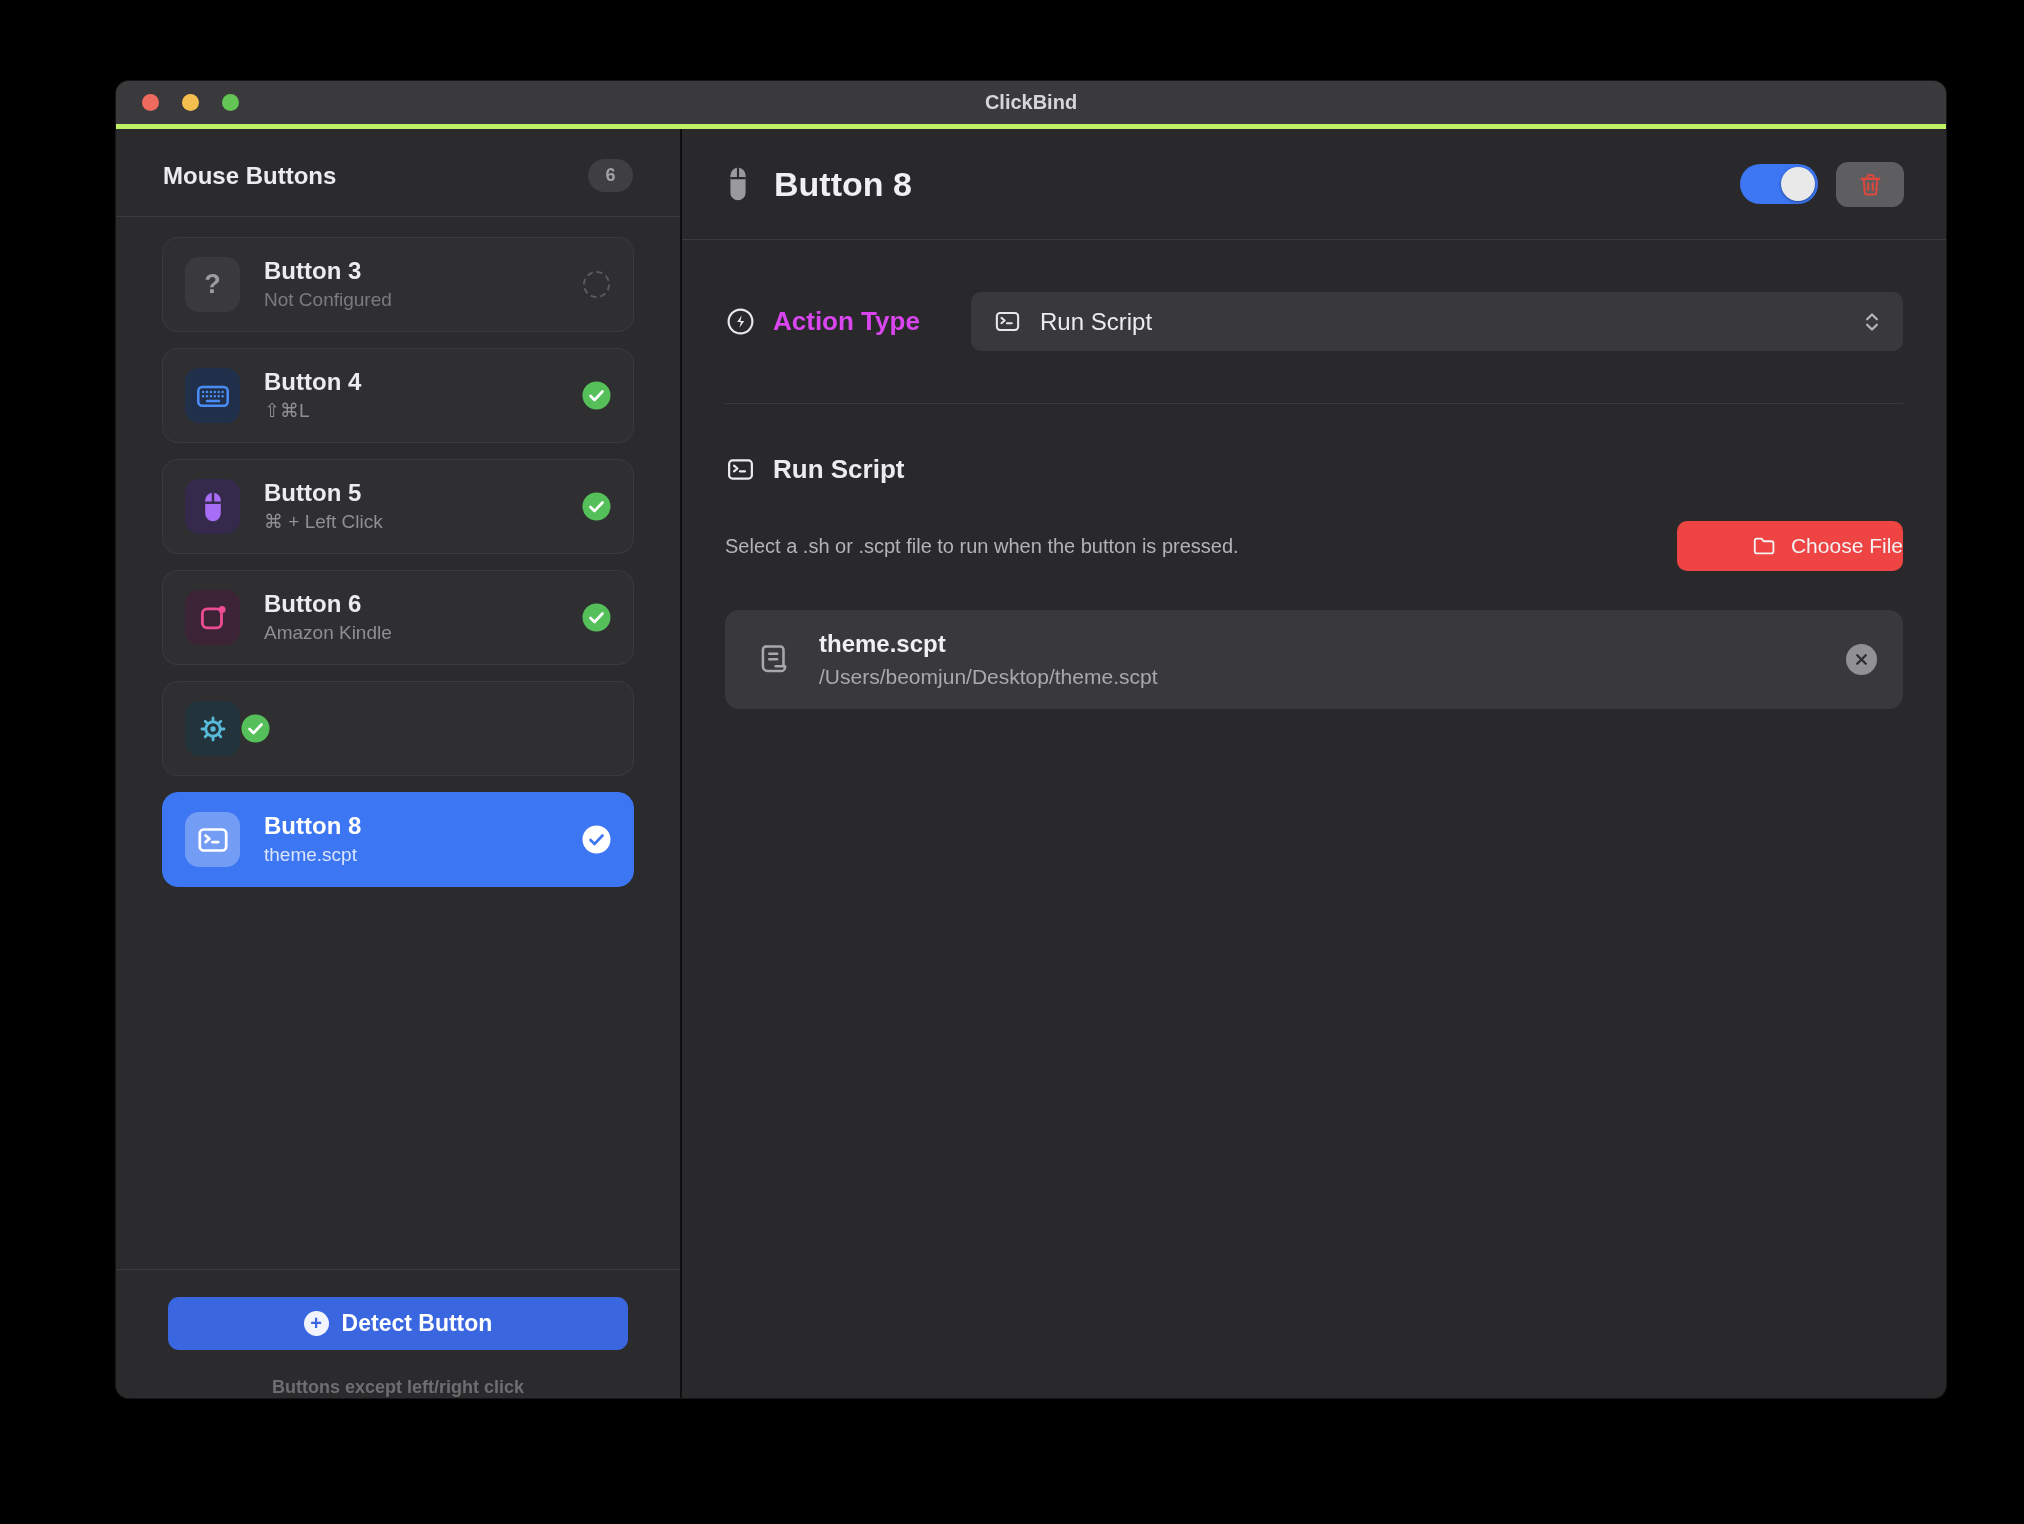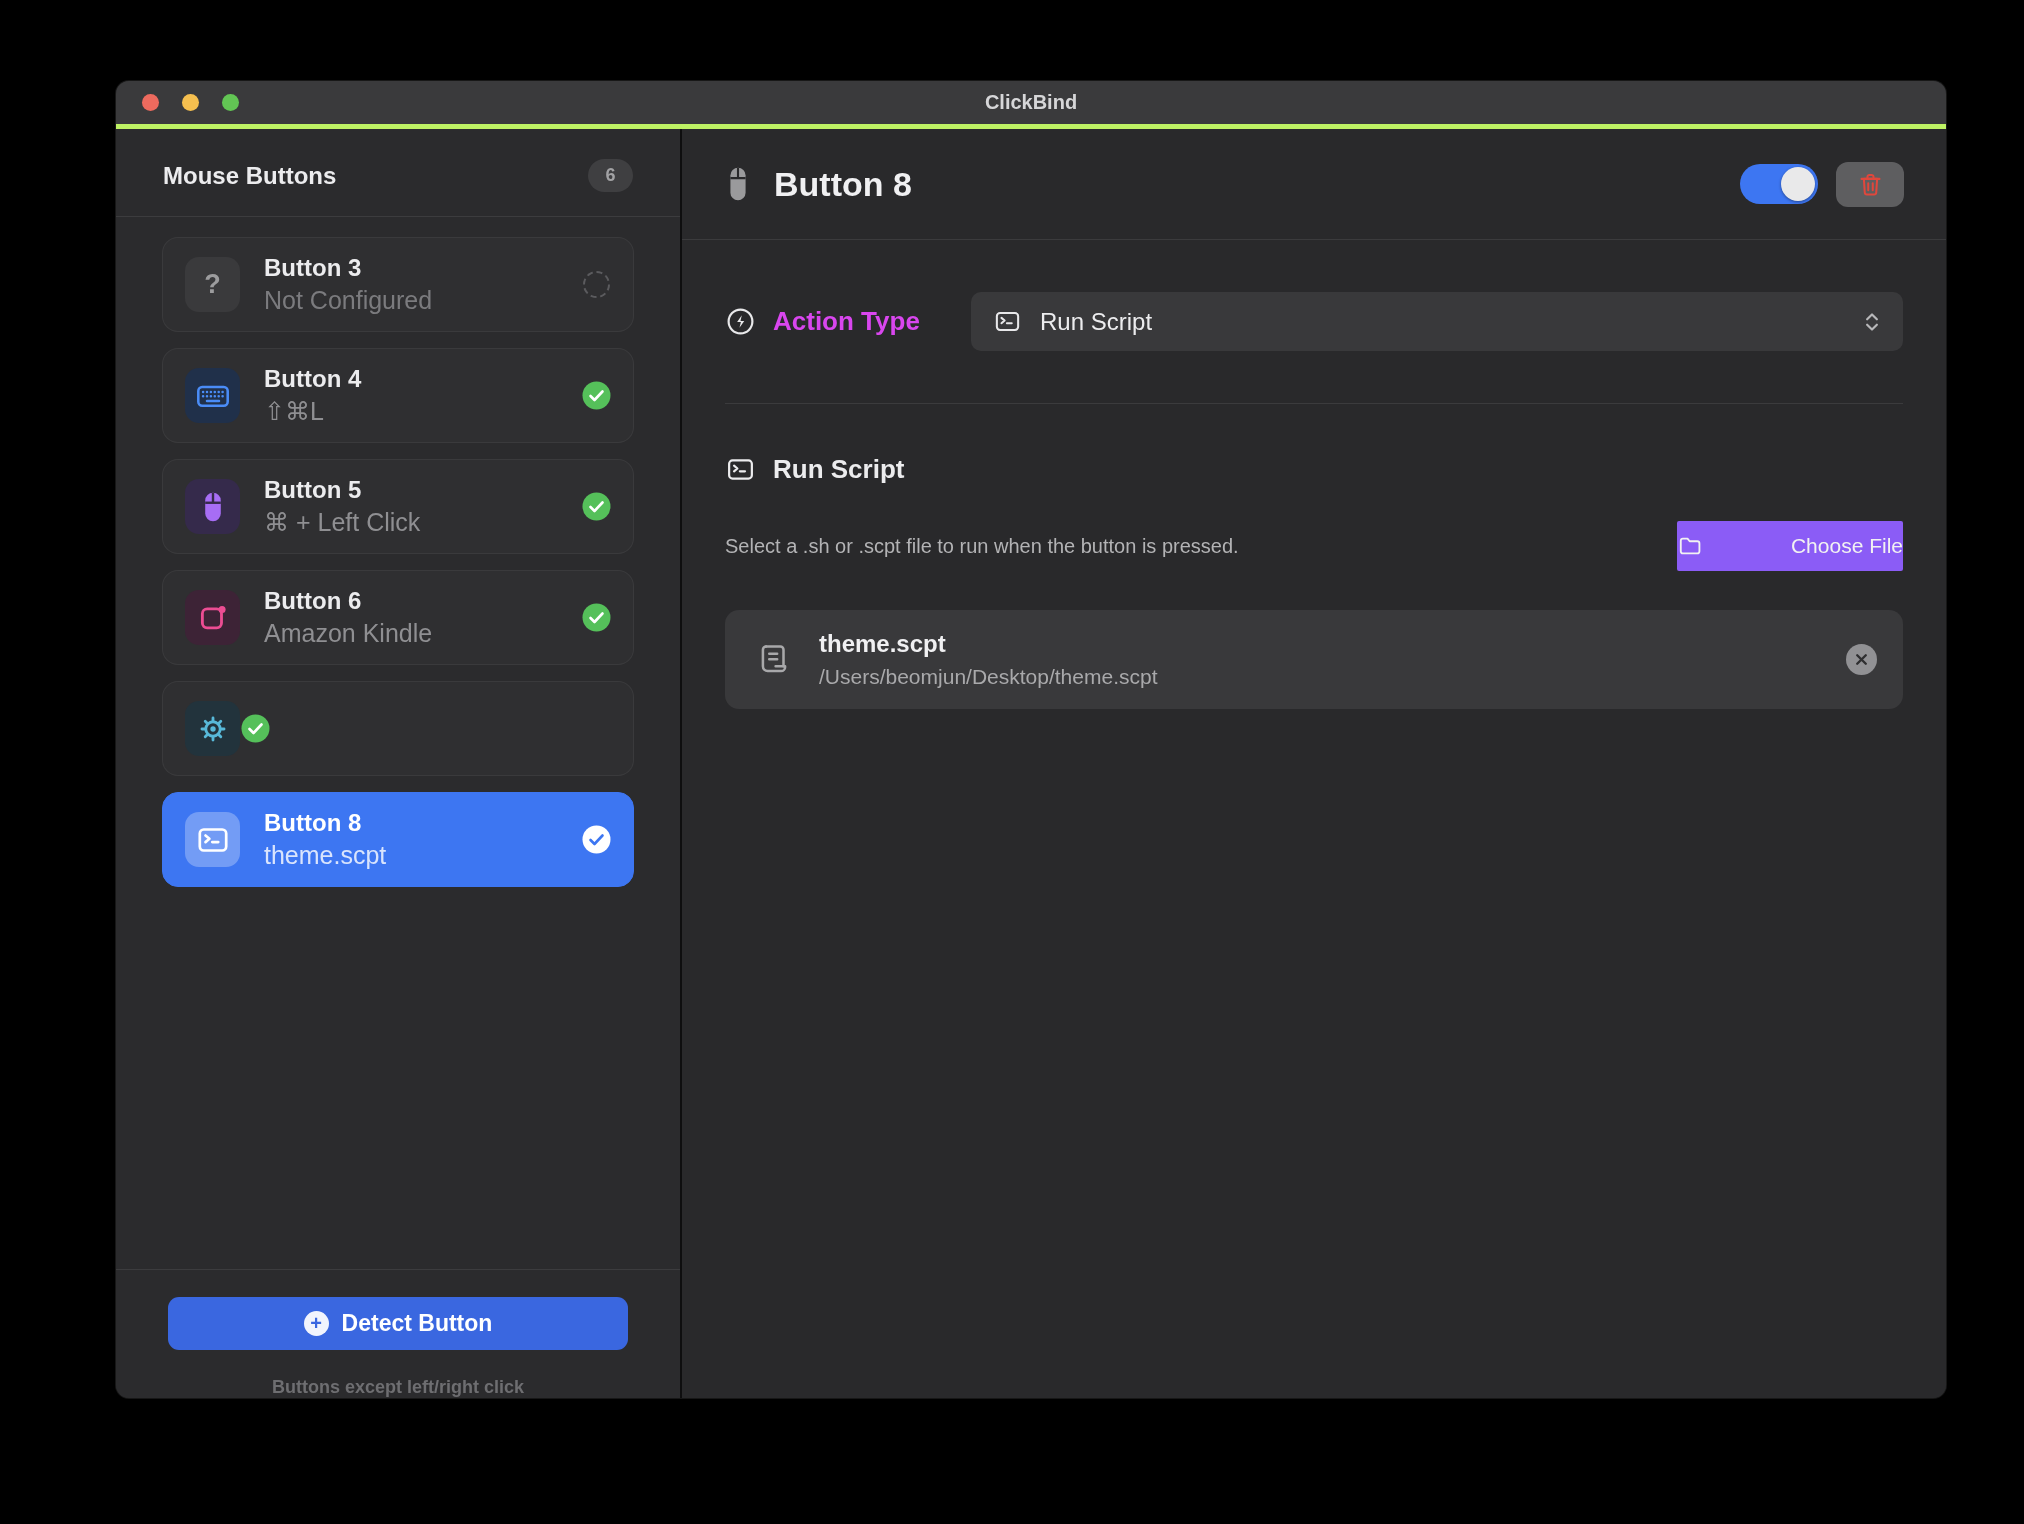--- a/index.html
+++ b/index.html
@@ -31,21 +31,21 @@
   .side-head-title { color:#ececee; font-size:24px; font-weight:700; }
   .count-badge { background:#3f3f41; color:#a2a2a4; font-size:18px; font-weight:700; border-radius:999px; min-width:45px; height:33px; display:flex; align-items:center; justify-content:center; padding:0 14px; }
   .side-divider { margin-top:24px; height:1px; background:#3c3c3e; }
 
   .btn-list { margin:20px 46px 0; display:flex; flex-direction:column; gap:16px; }
   .item { height:95px; border-radius:16px; background:#2f2f31; border:1px solid rgba(255,255,255,0.055); display:flex; align-items:center; padding:0 22px; cursor:default; }
   .item.selected { background:#3d76f2; border-color:#3d76f2; }
   .tile { width:55px; height:55px; border-radius:14px; display:flex; align-items:center; justify-content:center; flex:0 0 55px; }
   .item-texts { margin-left:24px; flex:1; min-width:0; }
   .item-title { color:#ececee; font-size:24px; font-weight:700; line-height:1.1; }
-  .item-sub { color:#8f8f92; font-size:25px; margin-top:6px; line-height:1.1; }
+  .item-sub { color:#8f8f92; font-size:19px; margin-top:6px; line-height:1.1; }
   .item.selected .item-title { color:#ffffff; }
   .item.selected .item-sub { color:#d9e4fd; }
   .status { width:30px; flex:0 0 30px; display:flex; align-items:center; justify-content:center; }
   .dash-circle { width:27px; height:27px; border:2px dashed #5b5b5e; border-radius:50%; }
 
   .side-spacer { flex:1; }
   .side-bottom-divider { height:1px; background:#3c3c3e; }
   .detect-btn { margin:27px 52px 0; height:53px; border-radius:11px; background:#3a67e0; color:#fff; font-size:23px; font-weight:700; display:flex; align-items:center; justify-content:center; gap:13px; border:none; cursor:pointer; font-family:inherit; }
   .plus-circle { width:25px; height:25px; border-radius:50%; background:rgba(255,255,255,0.93); color:#3a67e0; font-size:20px; font-weight:700; display:flex; align-items:center; justify-content:center; line-height:1; padding-bottom:1px; }
   .side-footer { margin-top:27px; text-align:center; color:#6e6e71; font-size:18px; font-weight:700; }
@@ -65,21 +65,21 @@
   .action-label { color:#d946ef; font-size:26px; font-weight:700; }
   .dropdown { flex:1; height:59px; background:#39393b; border-radius:10px; display:flex; align-items:center; padding:0 22px; gap:18px; cursor:pointer; }
   .dropdown-value { color:#ececee; font-size:24px; }
   .chevrons { margin-left:auto; display:flex; align-items:center; }
   .section-divider { margin-top:52px; height:1px; background:#3b3b3d; }
 
   .rs-header { margin-top:50px; display:flex; align-items:center; gap:17px; }
   .rs-title { color:#ececee; font-size:26px; font-weight:700; }
   .rs-row { margin-top:36px; display:flex; align-items:center; }
   .rs-desc { flex:1; color:#b3b3b5; font-size:20px; }
-  .choose-btn { width:226px; height:50px; flex:0 0 226px; border-radius:2px; background:#8b5cf6; border:none; display:flex; align-items:center; justify-content:space-between; gap:14px; color:#f2f2f2; font-size:21px; font-weight:400; cursor:pointer; font-family:inherit; }
+  .choose-btn { width:226px; height:50px; flex:0 0 226px; border-radius:10px; background:#ef4444; border:none; display:flex; align-items:center; justify-content:flex-end; gap:14px; color:#f2f2f2; font-size:21px; font-weight:400; cursor:pointer; font-family:inherit; }
 
   .file-chip { margin-top:39px; height:99px; background:#39393b; border-radius:14px; display:flex; align-items:center; padding:0 26px 0 30px; }
   .file-texts { margin-left:26px; flex:1; min-width:0; }
   .file-name { color:#f0f0f2; font-size:24px; font-weight:700; }
   .file-path { color:#a9a9ab; font-size:21px; margin-top:7px; }
   .x-btn { width:31px; height:31px; border-radius:50%; background:#919194; border:none; display:flex; align-items:center; justify-content:center; cursor:pointer; flex:0 0 31px; }
 
   svg { display:block; }
 </style>
 </head>

